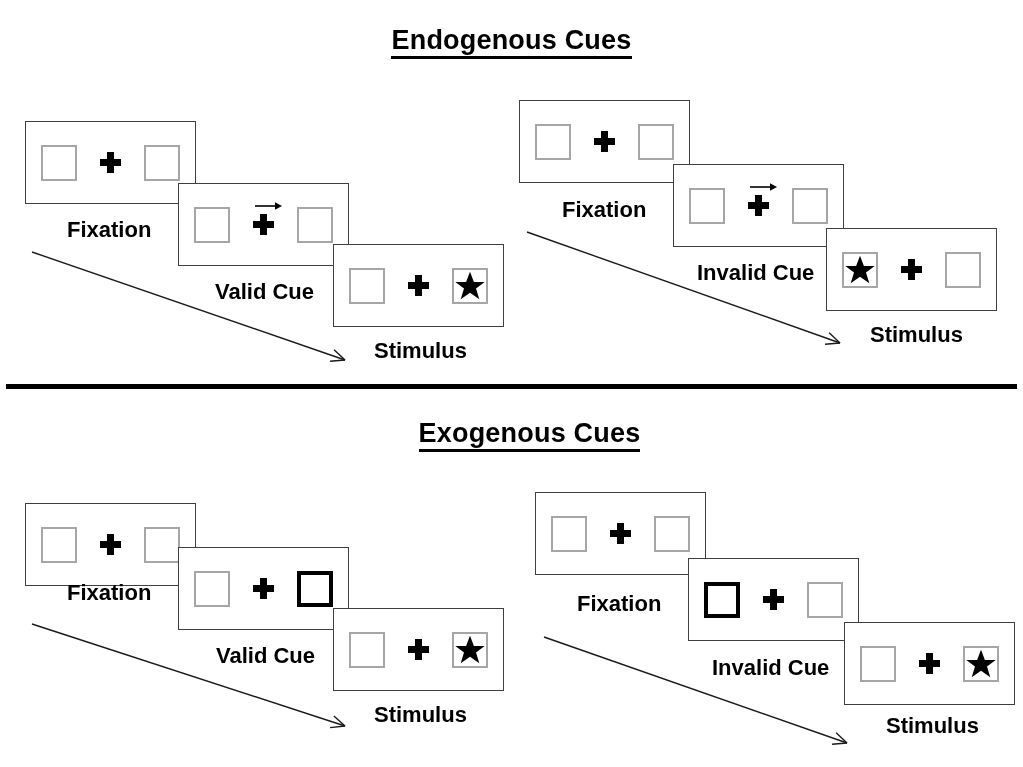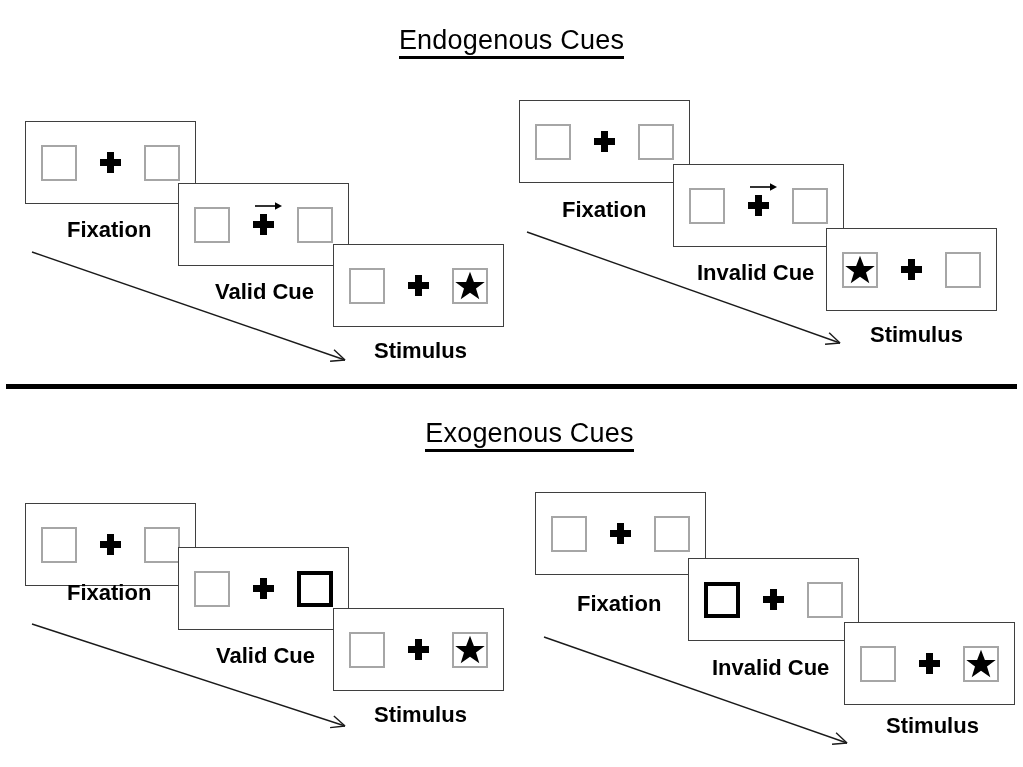--- a/index.html
+++ b/index.html
@@ -6,21 +6,21 @@
   body{
     width:1023px;height:767px;background:#ffffff;
     font-family:"Liberation Sans","DejaVu Sans",sans-serif;
     position:relative;overflow:hidden;
   }
   .stage{position:absolute;left:0;top:0;width:1023px;height:767px;}
 
   
   .section-title{
     position:absolute;width:100%;text-align:center;
-    font-size:27px;font-weight:normal;color:#000;letter-spacing:.2px;
+    font-size:27px;font-weight:bold;color:#000;letter-spacing:.2px;
   }
   .section-title span{
     border-bottom:3px solid #000;padding-bottom:1px;
   }
 
   
   .divider{
     position:absolute;height:5px;background:#000;
   }
 

